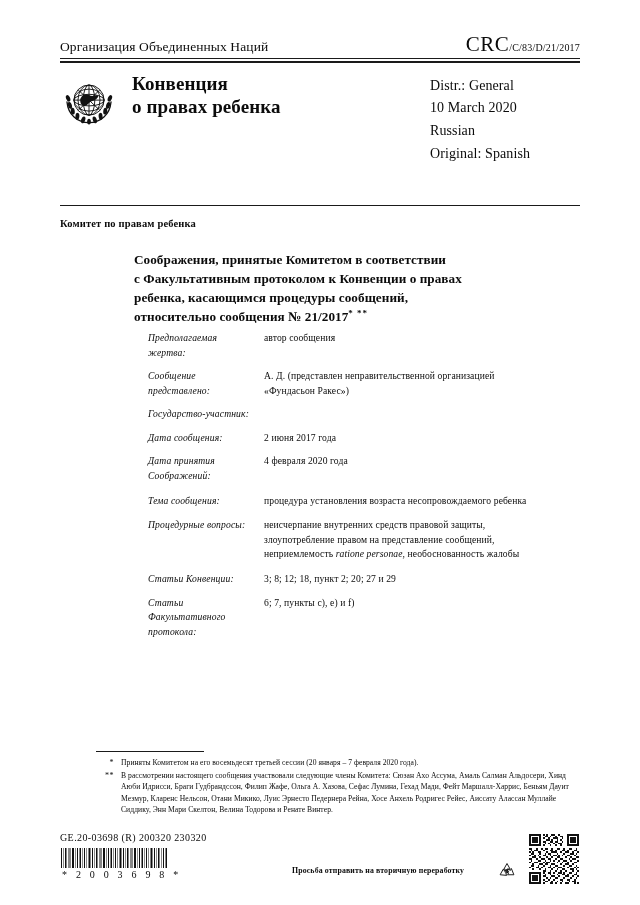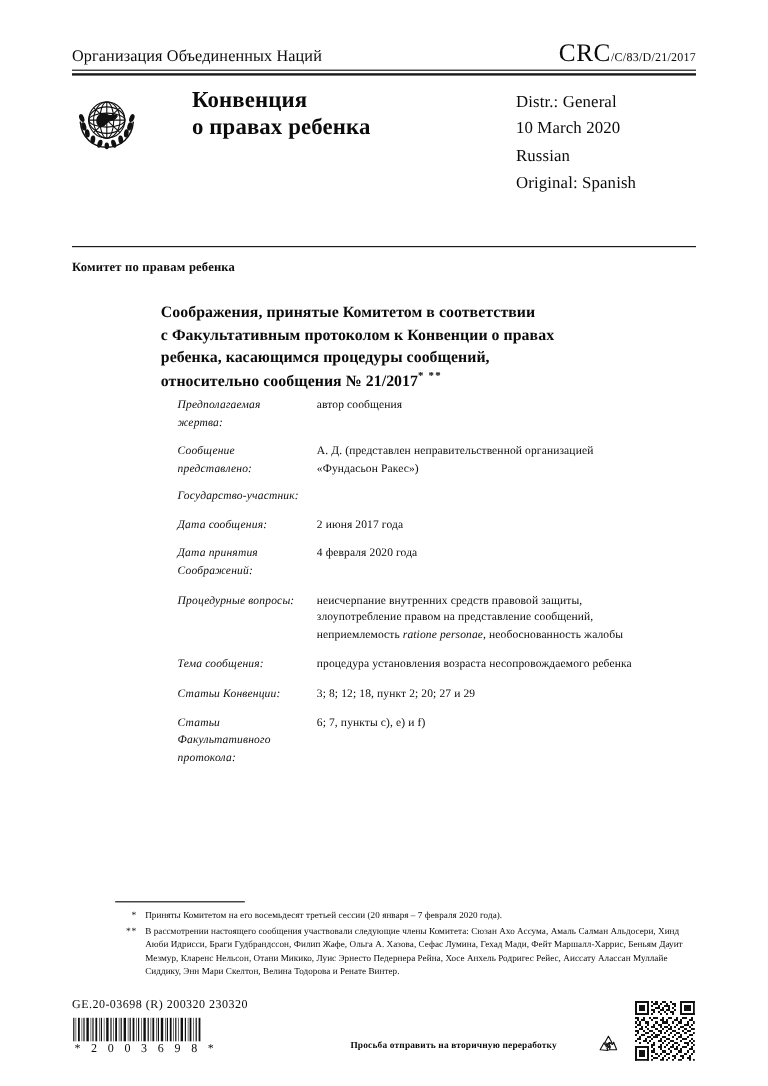--- a/index.html
+++ b/index.html
@@ -60,21 +60,20 @@
     border-top: 2.5px solid #1a1a1a;
     height: 0;
     margin-top: 1.5px;
   }
 
   .mast-body {
     display: flex;
     align-items: flex-start;
     margin-top: 9px;
     min-height: 78px;
-    gap: 28px;
   }
   .emblem {
     width: 58px;
     height: 58px;
     flex: 0 0 58px;
     margin-top: 2px;
   }
   .conv-title {
     margin-left: 14px;
     flex: 1 1 auto;
@@ -331,27 +330,27 @@
       <div class="defterm">Дата сообщения:</div>
       <div class="defval">2 июня 2017 года</div>
     </div>
 
     <div class="defrow">
       <div class="defterm">Дата принятия Соображений:</div>
       <div class="defval">4 февраля 2020 года</div>
     </div>
 
     <div class="defrow gap-before">
+      <div class="defterm">Тема сообщения:</div>
+      <div class="defval">процедура установления возраста несопровождаемого ребенка</div>
+    </div>
+
+    <div class="defrow gap-before">
       <div class="defterm">Процедурные вопросы:</div>
       <div class="defval"><span>неисчерпание внутренних средств правовой защиты, злоупотребление правом на представление сообщений, неприемлемость </span><span class="it">ratione personae</span><span>, необоснованность жалобы</span></div>
-    </div>
-
-    <div class="defrow gap-before">
-      <div class="defterm">Тема сообщения:</div>
-      <div class="defval">процедура установления возраста несопровождаемого ребенка</div>
     </div>
 
     <div class="defrow gap-before">
       <div class="defterm">Статьи Конвенции:</div>
       <div class="defval">3; 8; 12; 18, пункт 2; 20; 27 и 29</div>
     </div>
 
     <div class="defrow">
       <div class="defterm">Статьи Факультативного протокола:</div>
       <div class="defval">6; 7, пункты c), e) и f)</div>

